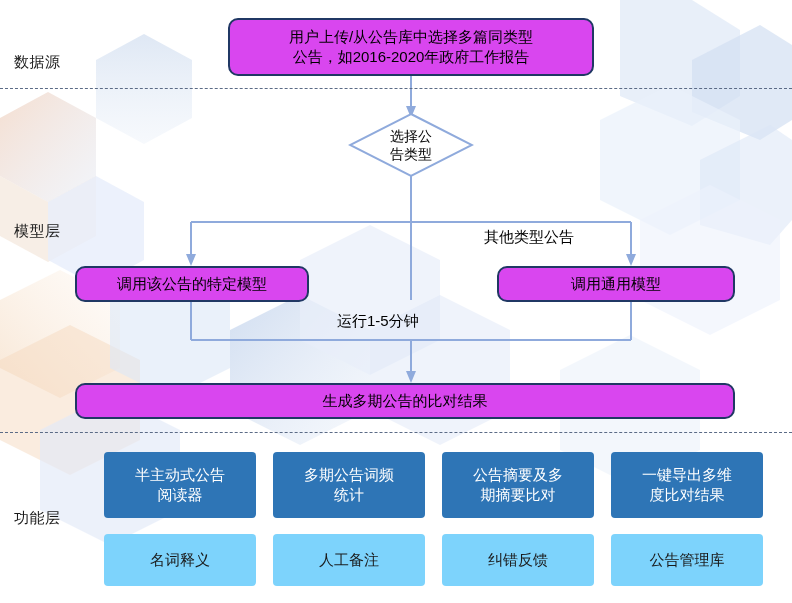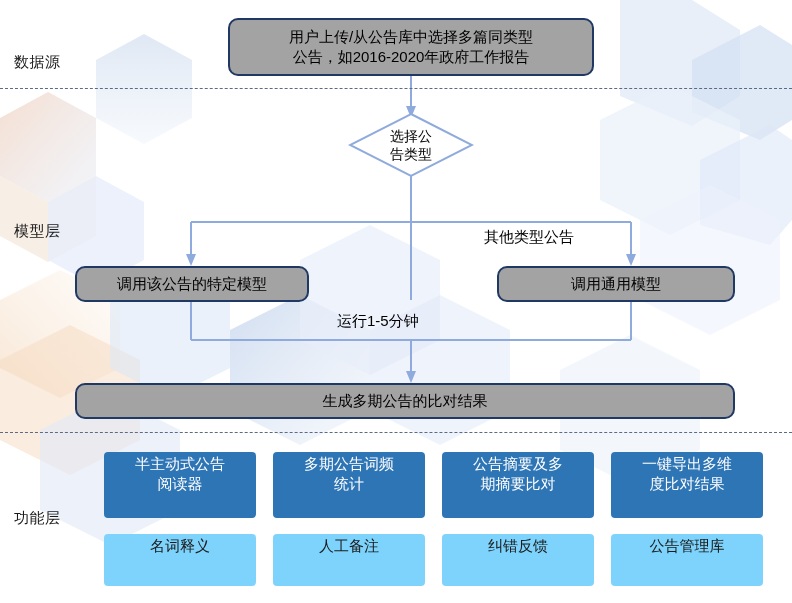--- a/index.html
+++ b/index.html
@@ -51,21 +51,21 @@
     position: absolute;
     box-sizing: border-box;
     display: flex;
     align-items: center;
     justify-content: center;
     text-align: center;
     z-index: 6;
     line-height: 1.35;
   }
   .rounded {
-    background: #a3a3a3;
+    background: #d946ef;
     border: 2px solid #203864;
     border-radius: 10px;
     color: #000000;
     font-size: 15px;
     padding: 2px 8px;
   }
   .diamond-wrap {
     position: absolute;
     z-index: 6;
   }
@@ -83,20 +83,21 @@
     justify-content: center;
     text-align: center;
     font-size: 14px;
     color: #000;
     line-height: 1.3;
   }
   .fn-box {
     position: absolute;
     box-sizing: border-box;
     display: flex;
+    align-items: center;
     justify-content: center;
     text-align: center;
     border-radius: 4px;
     font-size: 15px;
     line-height: 1.35;
     z-index: 6;
     padding: 2px 6px;
   }
   .fn-dark {
     background: #2e75b6;

